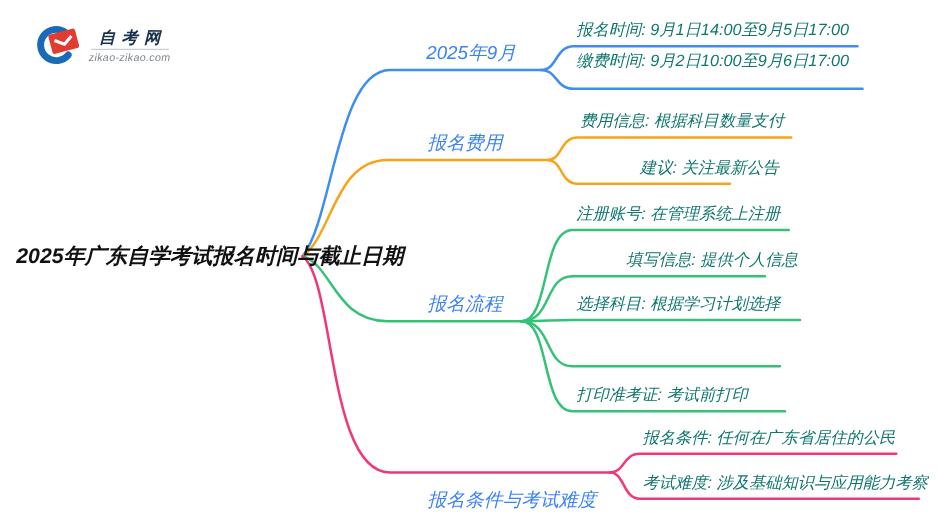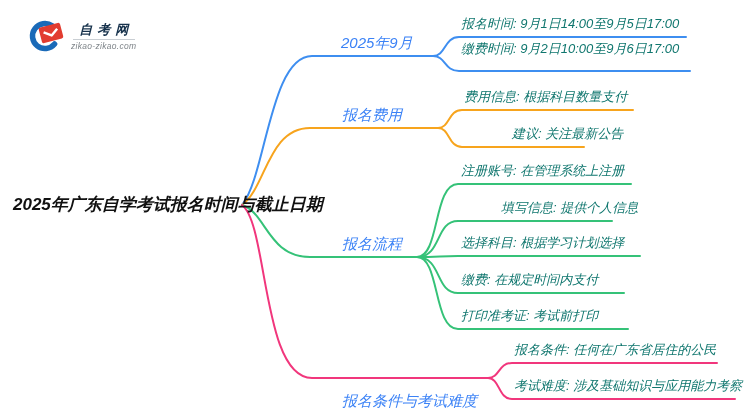--- a/index.html
+++ b/index.html
@@ -70,20 +70,19 @@
   <div class="node child" style="left:461px;top:39px;">缴费时间: 9月2日10:00至9月6日17:00</div>
 
   <div class="node branch-label" style="left:342px;top:105px;">报名费用</div>
   <div class="node child" style="left:464px;top:87px;">费用信息: 根据科目数量支付</div>
   <div class="node child" style="left:464px;top:124px;margin-left:48px;">建议: 关注最新公告</div>
 
   <div class="node branch-label" style="left:342px;top:234px;text-align:right;">报名流程</div>
   <div class="node child" style="left:461px;top:161px;">注册账号: 在管理系统上注册</div>
   <div class="node child" style="left:461px;top:198px;margin-left:40px;">填写信息: 提供个人信息</div>
   <div class="node child" style="left:461px;top:233px;">选择科目: 根据学习计划选择</div>
-  <div class="node child" style="left:461px;top:270px;">缴费: 在规定时间内支付</div>
   <div class="node child" style="left:461px;top:306px;">打印准考证: 考试前打印</div>
 
   <div class="node branch-label" style="left:342px;top:355px;margin-top:36px;">报名条件与考试难度</div>
   <div class="node child" style="left:514px;top:340px;">报名条件: 任何在广东省居住的公民</div>
   <div class="node child" style="left:514px;top:376px;">考试难度: 涉及基础知识与应用能力考察</div>
 
 </div>
 
 </body></html>

